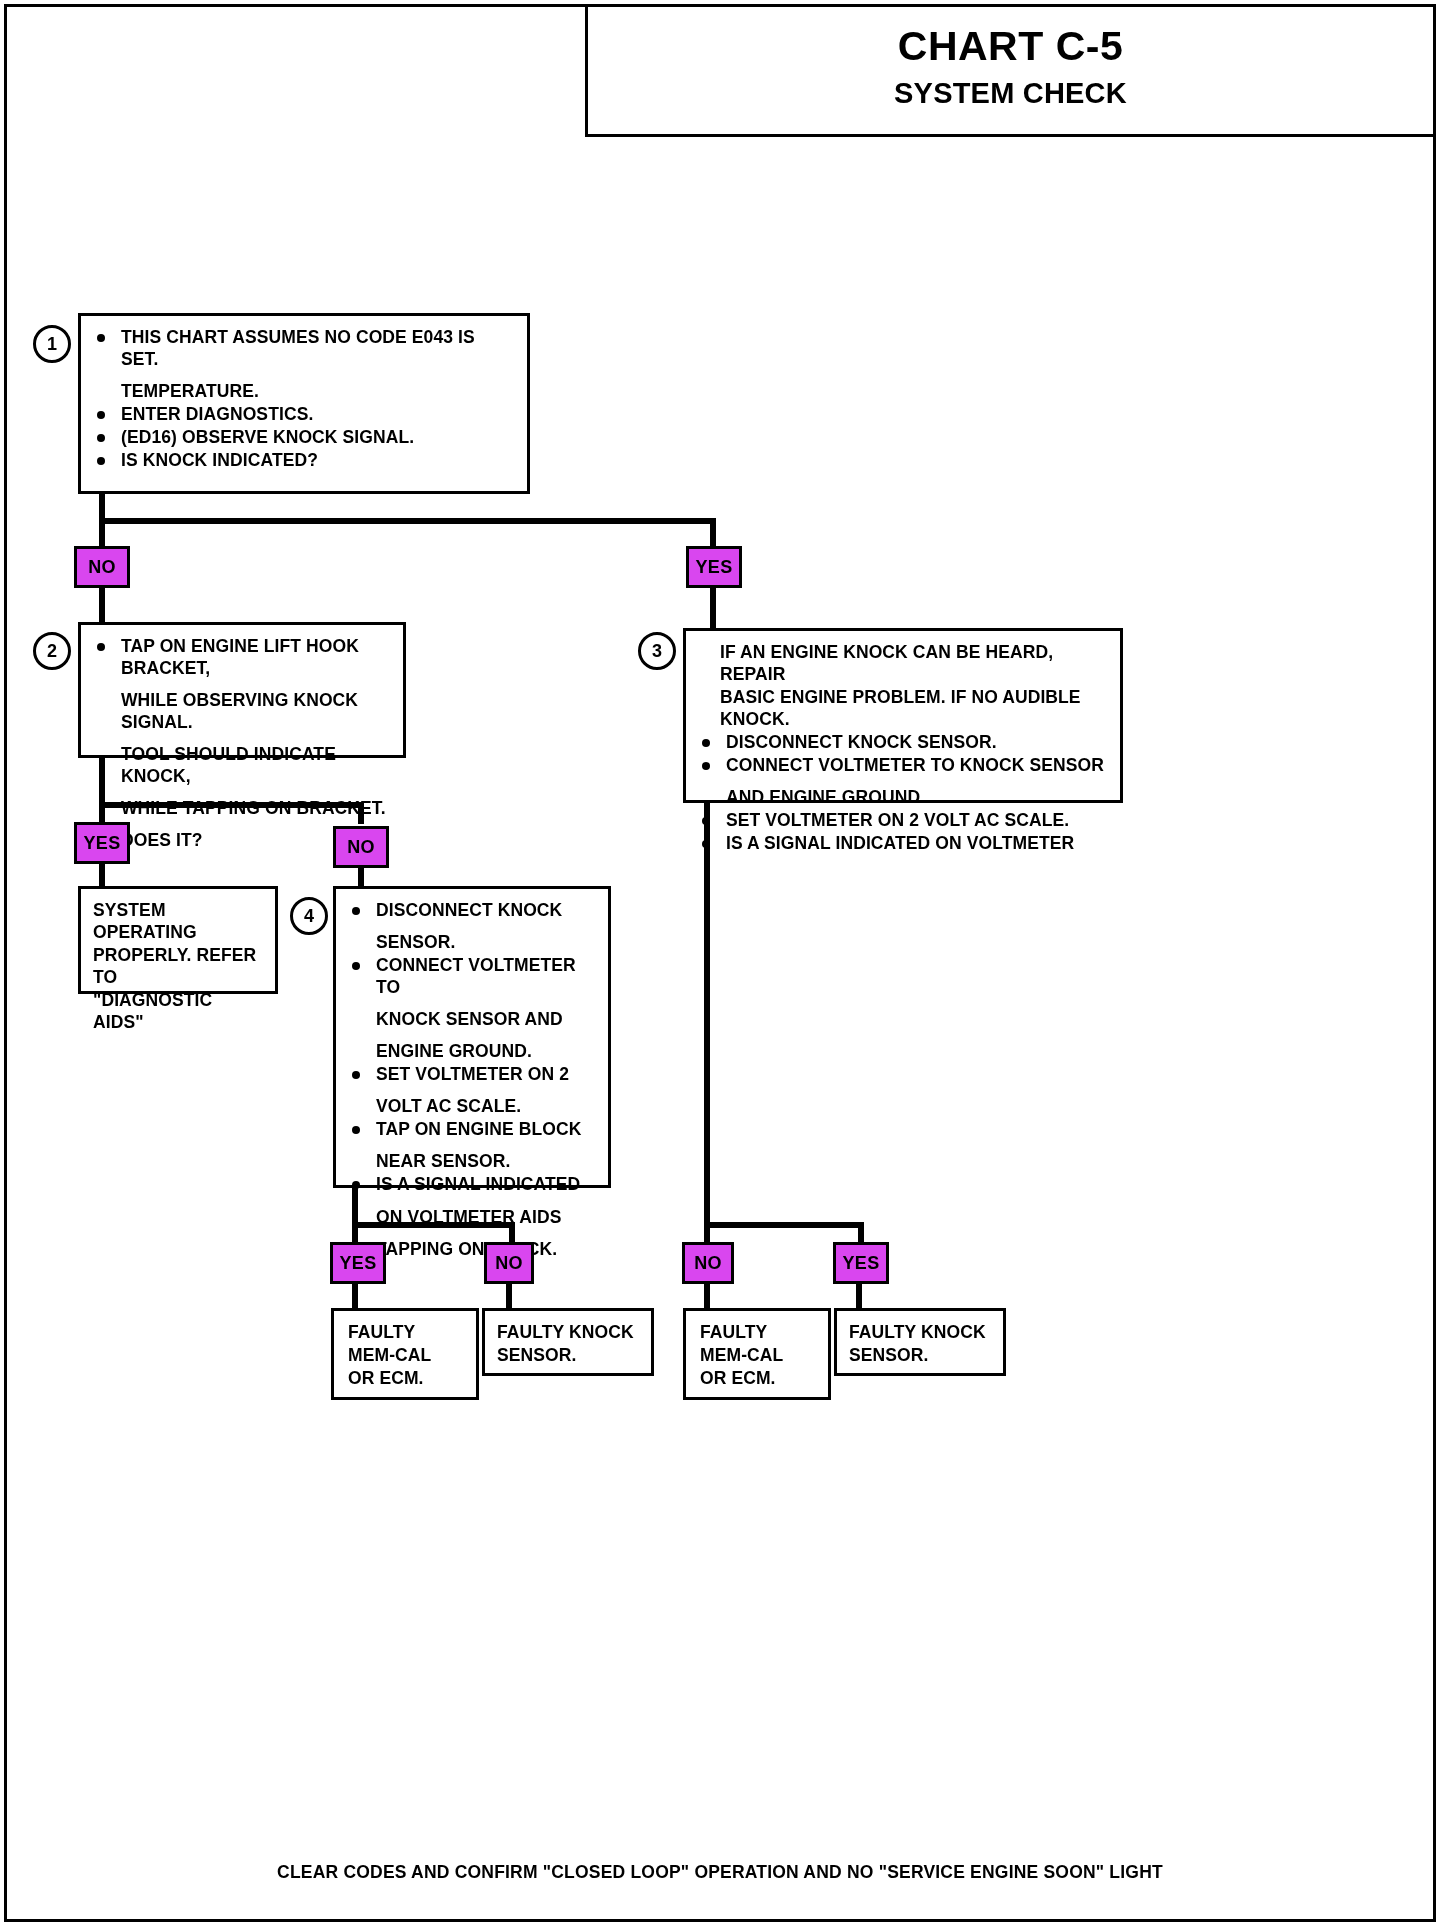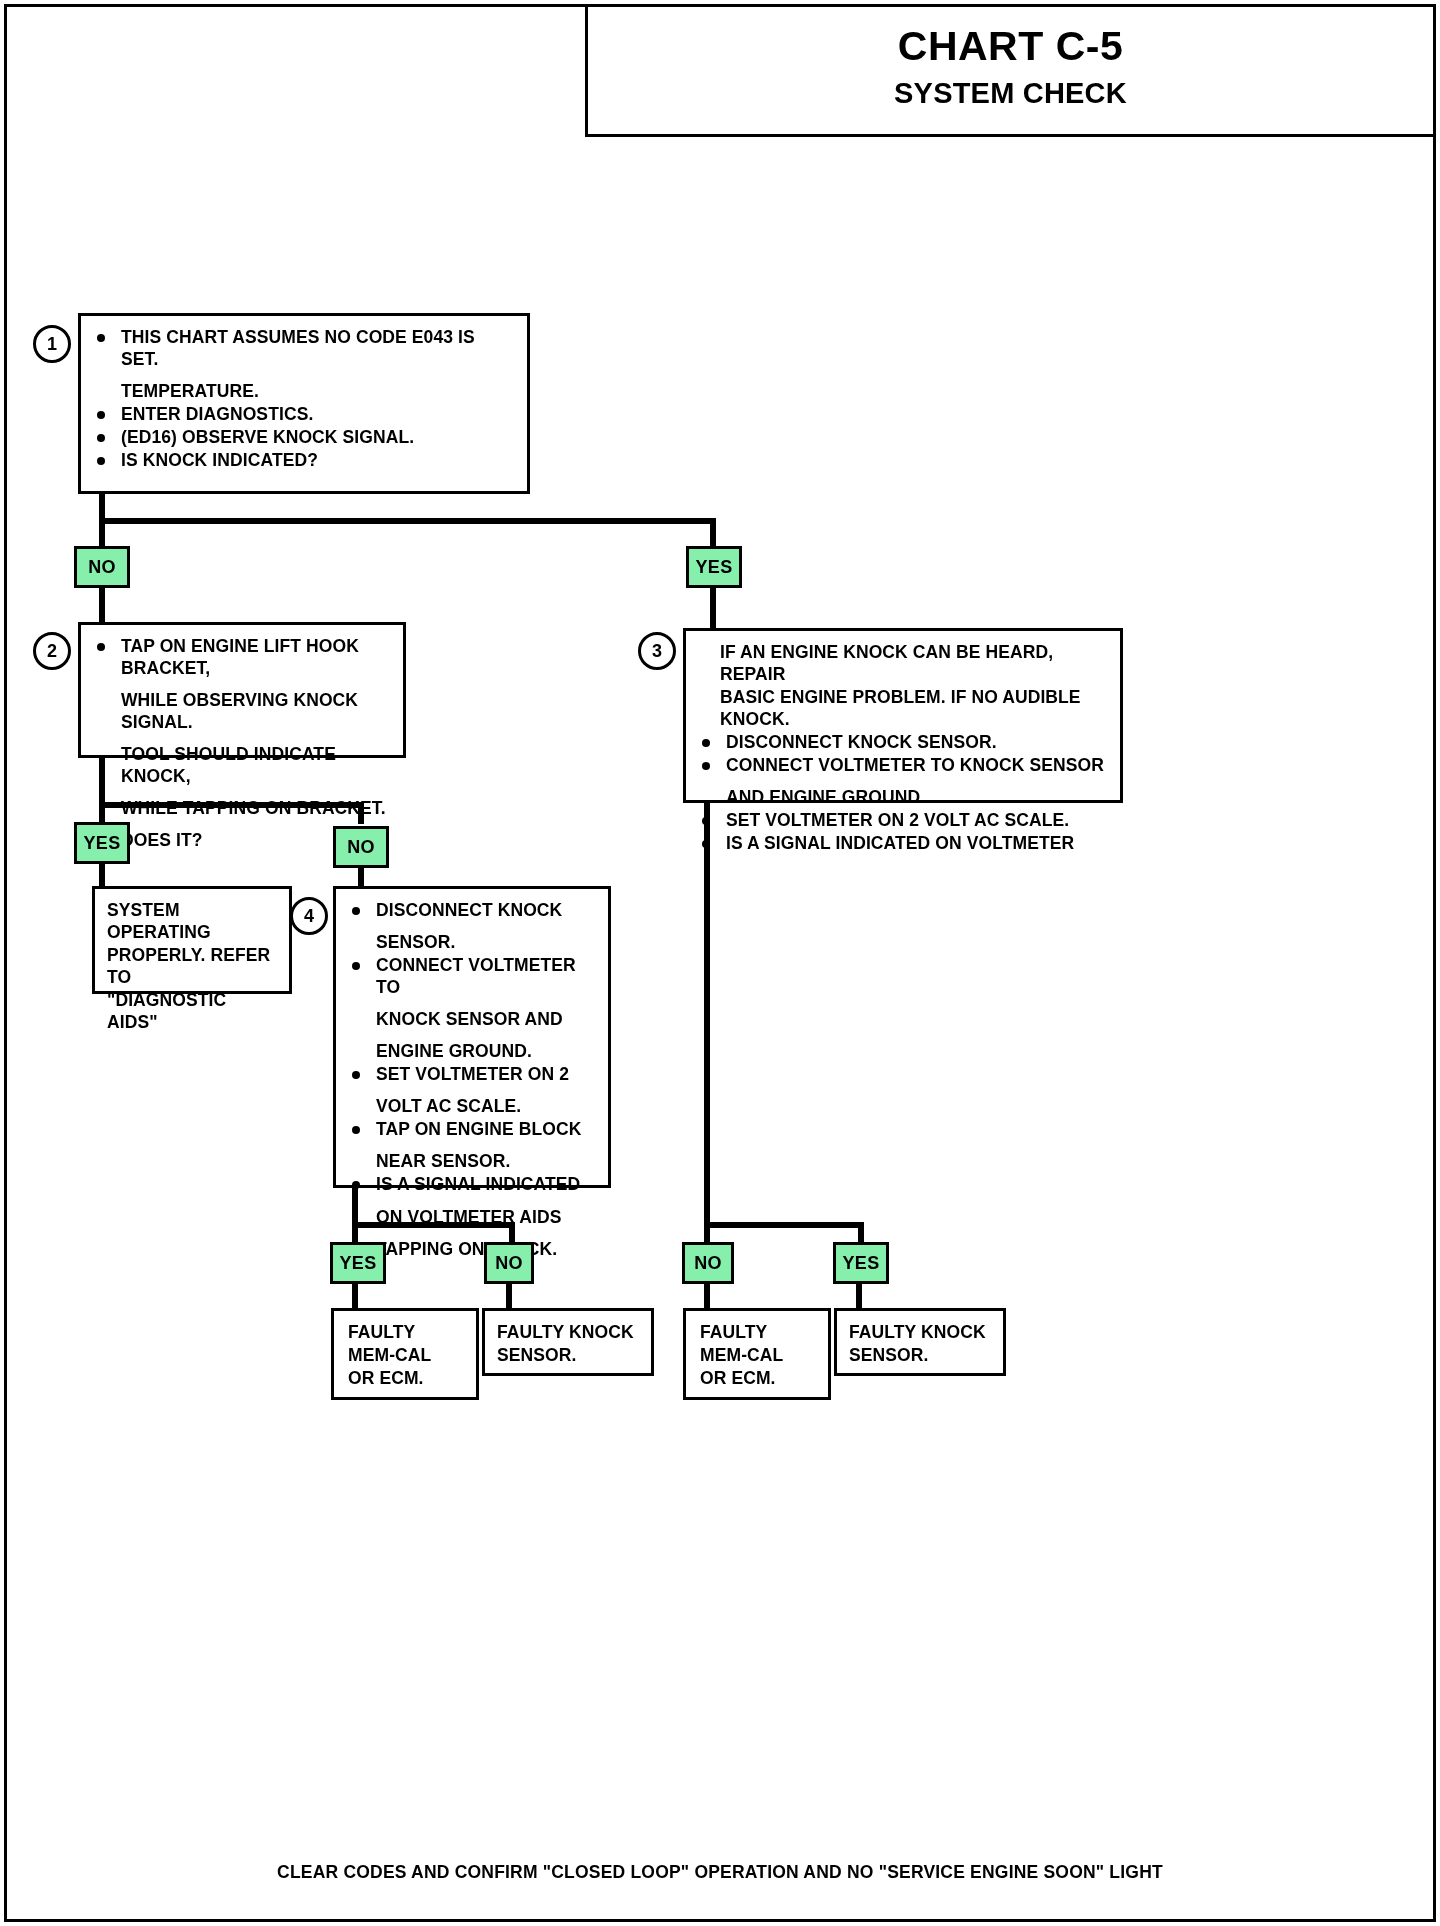--- a/index.html
+++ b/index.html
@@ -117,21 +117,21 @@
     font-weight: bold;
     background: #fff;
     z-index: 5;
   }
 
   
   .yn {
     position: absolute;
     border: 3px solid #000;
     box-sizing: border-box;
-    background: #86efac;
+    background: #d946ef;
     display: flex;
     align-items: center;
     justify-content: center;
     font-size: 18px;
     font-weight: bold;
     z-index: 4;
     letter-spacing: 0.3px;
     text-align: center;
   }
 
@@ -247,21 +247,21 @@
   <div class="yn" style="left:74px; top:822px; width:56px; height:42px;">
     <span>YES</span>
   </div>
   <div class="yn" style="left:333px; top:826px; width:56px; height:42px;">
     <span>NO</span>
   </div>
 
   <div class="ln" style="left:99px; top:864px; width:6px; height:24px;"></div>
   <div class="ln" style="left:358px; top:868px; width:6px; height:20px;"></div>
 
-  <div class="box" style="left:92px; top:886px; width:200px; height:108px;">
+  <div class="box" style="left:78px; top:886px; width:200px; height:108px;">
     <div class="box-body" style="padding-left:12px;">
       <div class="lines">
         <p>SYSTEM OPERATING</p>
         <p>PROPERLY.  REFER TO</p>
         <p>"DIAGNOSTIC AIDS"</p>
       </div>
     </div>
   </div>
 
   <div class="step-circle" style="left:290px; top:897px;">

